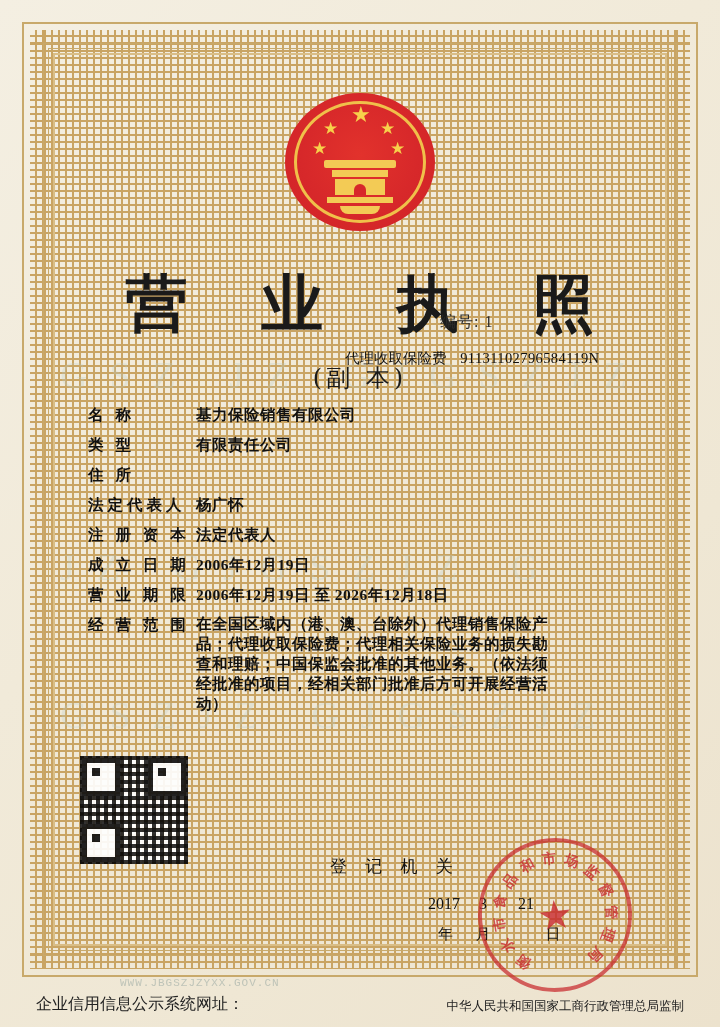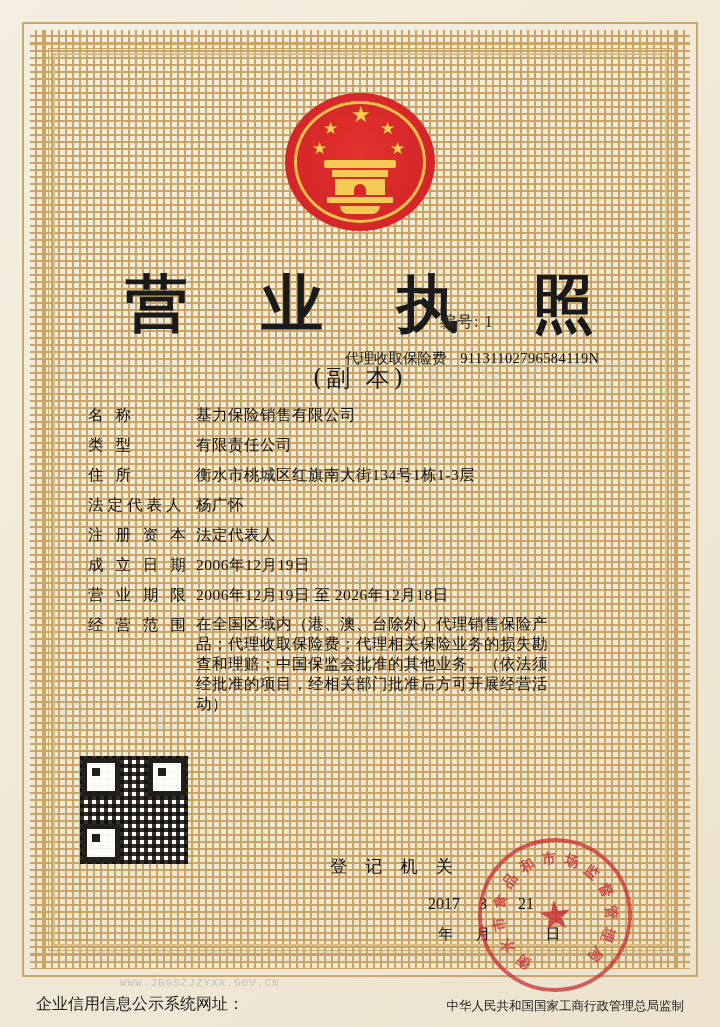--- a/index.html
+++ b/index.html
@@ -208,20 +208,21 @@
     letter-spacing: 0.4px;
     text-align: right;
   }
 
   
   .fields {
     position: absolute;
     top: 404px;
     left: 88px;
     right: 60px;
+    font-weight: bold;
   }
   .row {
     display: flex;
     margin-bottom: 9px;
     font-size: 15.5px;
     color: #111;
     font-family: "Liberation Serif", serif;
     line-height: 21px;
   }
   .row .lbl {
@@ -417,21 +418,20 @@
     <div class="row">
       <div class="lbl">名      称</div>
       <div class="val">基力保险销售有限公司</div>
     </div>
     <div class="row">
       <div class="lbl">类      型</div>
       <div class="val">有限责任公司</div>
     </div>
     <div class="row">
       <div class="lbl">住      所</div>
-      <div class="val">衡水市桃城区红旗南大街134号1栋1-3层</div>
     </div>
     <div class="row">
       <div class="lbl">法定代表人</div>
       <div class="val">杨广怀</div>
     </div>
     <div class="row">
       <div class="lbl">注 册 资 本</div>
       <div class="val">法定代表人</div>
     </div>
     <div class="row">

